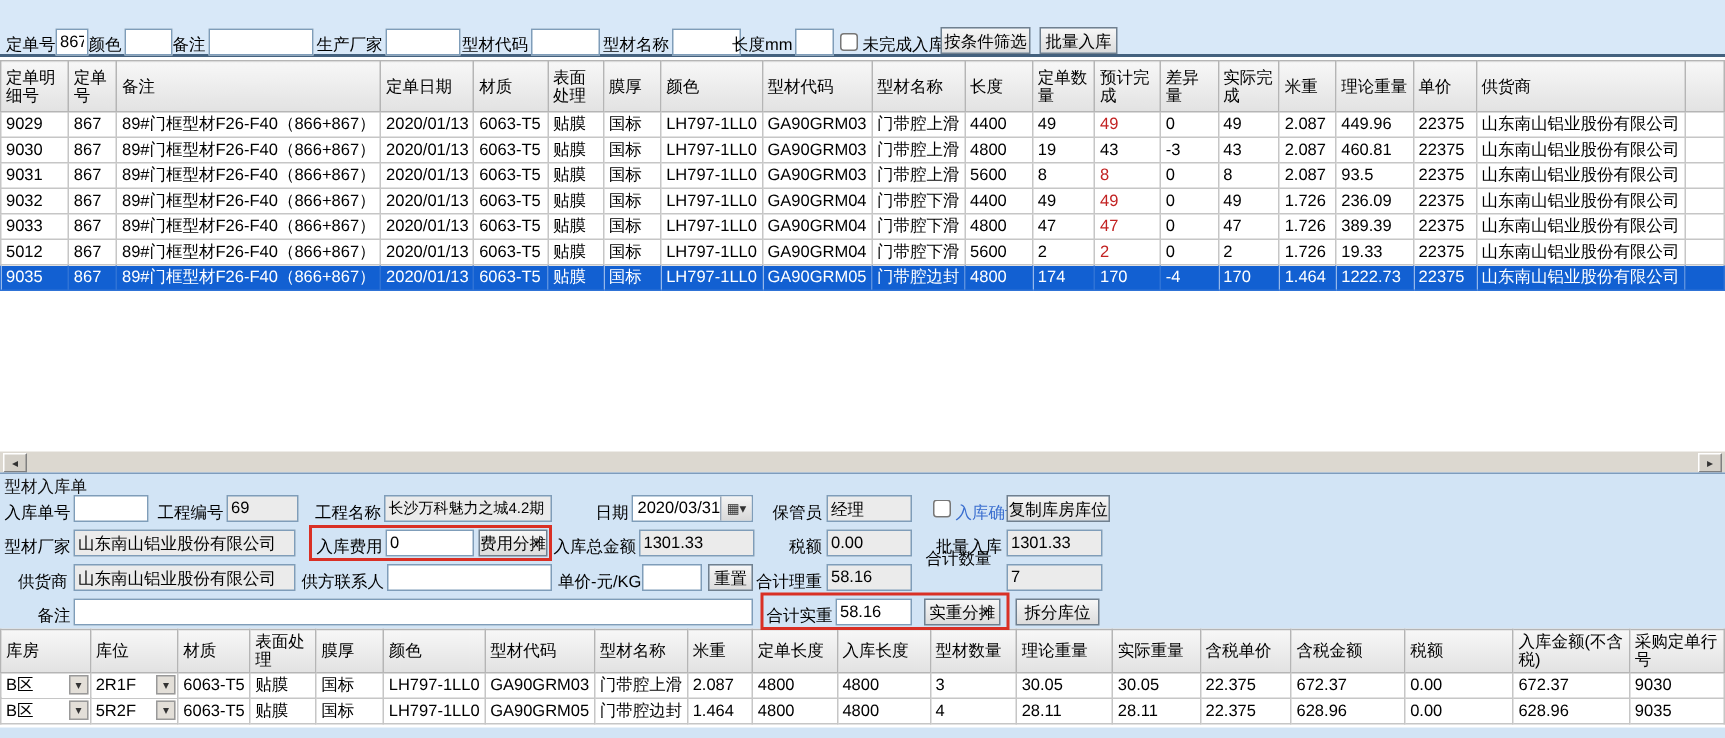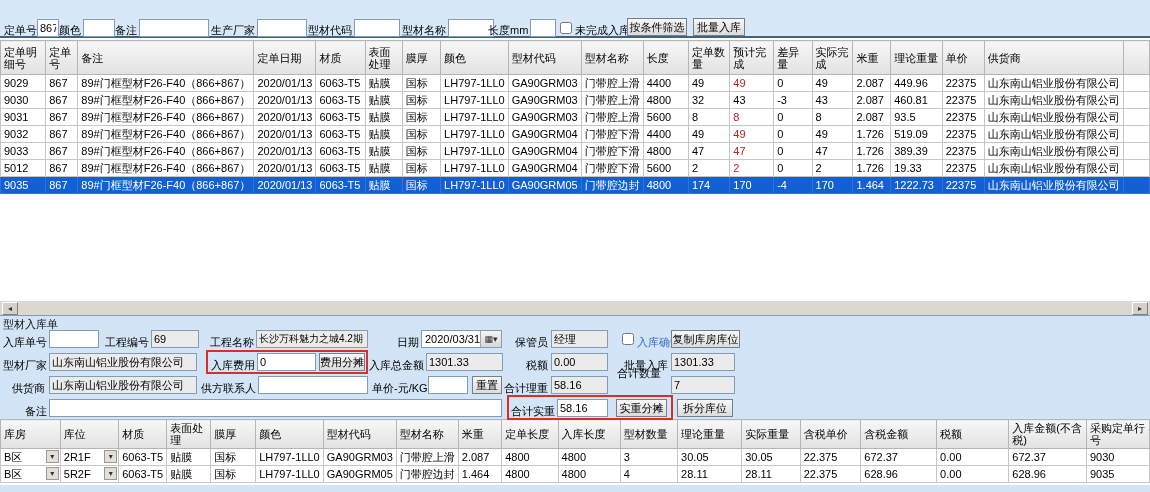--- a/index.html
+++ b/index.html
@@ -145,21 +145,21 @@
             <td>867</td>
             <td>89#门框型材F26-F40（866+867）</td>
             <td>2020/01/13</td>
             <td>6063-T5</td>
             <td>贴膜</td>
             <td>国标</td>
             <td>LH797-1LL0</td>
             <td>GA90GRM03</td>
             <td>门带腔上滑</td>
             <td>4800</td>
-            <td>32</td>
+            <td>19</td>
             <td>43</td>
             <td>-3</td>
             <td>43</td>
             <td>2.087</td>
             <td>460.81</td>
             <td>22375</td>
             <td>山东南山铝业股份有限公司</td>
             <td></td>
           </tr>
           <tr>
@@ -194,21 +194,21 @@
             <td>国标</td>
             <td>LH797-1LL0</td>
             <td>GA90GRM04</td>
             <td>门带腔下滑</td>
             <td>4400</td>
             <td>49</td>
             <td class="red">49</td>
             <td>0</td>
             <td>49</td>
             <td>1.726</td>
-            <td>519.09</td>
+            <td>236.09</td>
             <td>22375</td>
             <td>山东南山铝业股份有限公司</td>
             <td></td>
           </tr>
           <tr>
             <td>9033</td>
             <td>867</td>
             <td>89#门框型材F26-F40（866+867）</td>
             <td>2020/01/13</td>
             <td>6063-T5</td>

